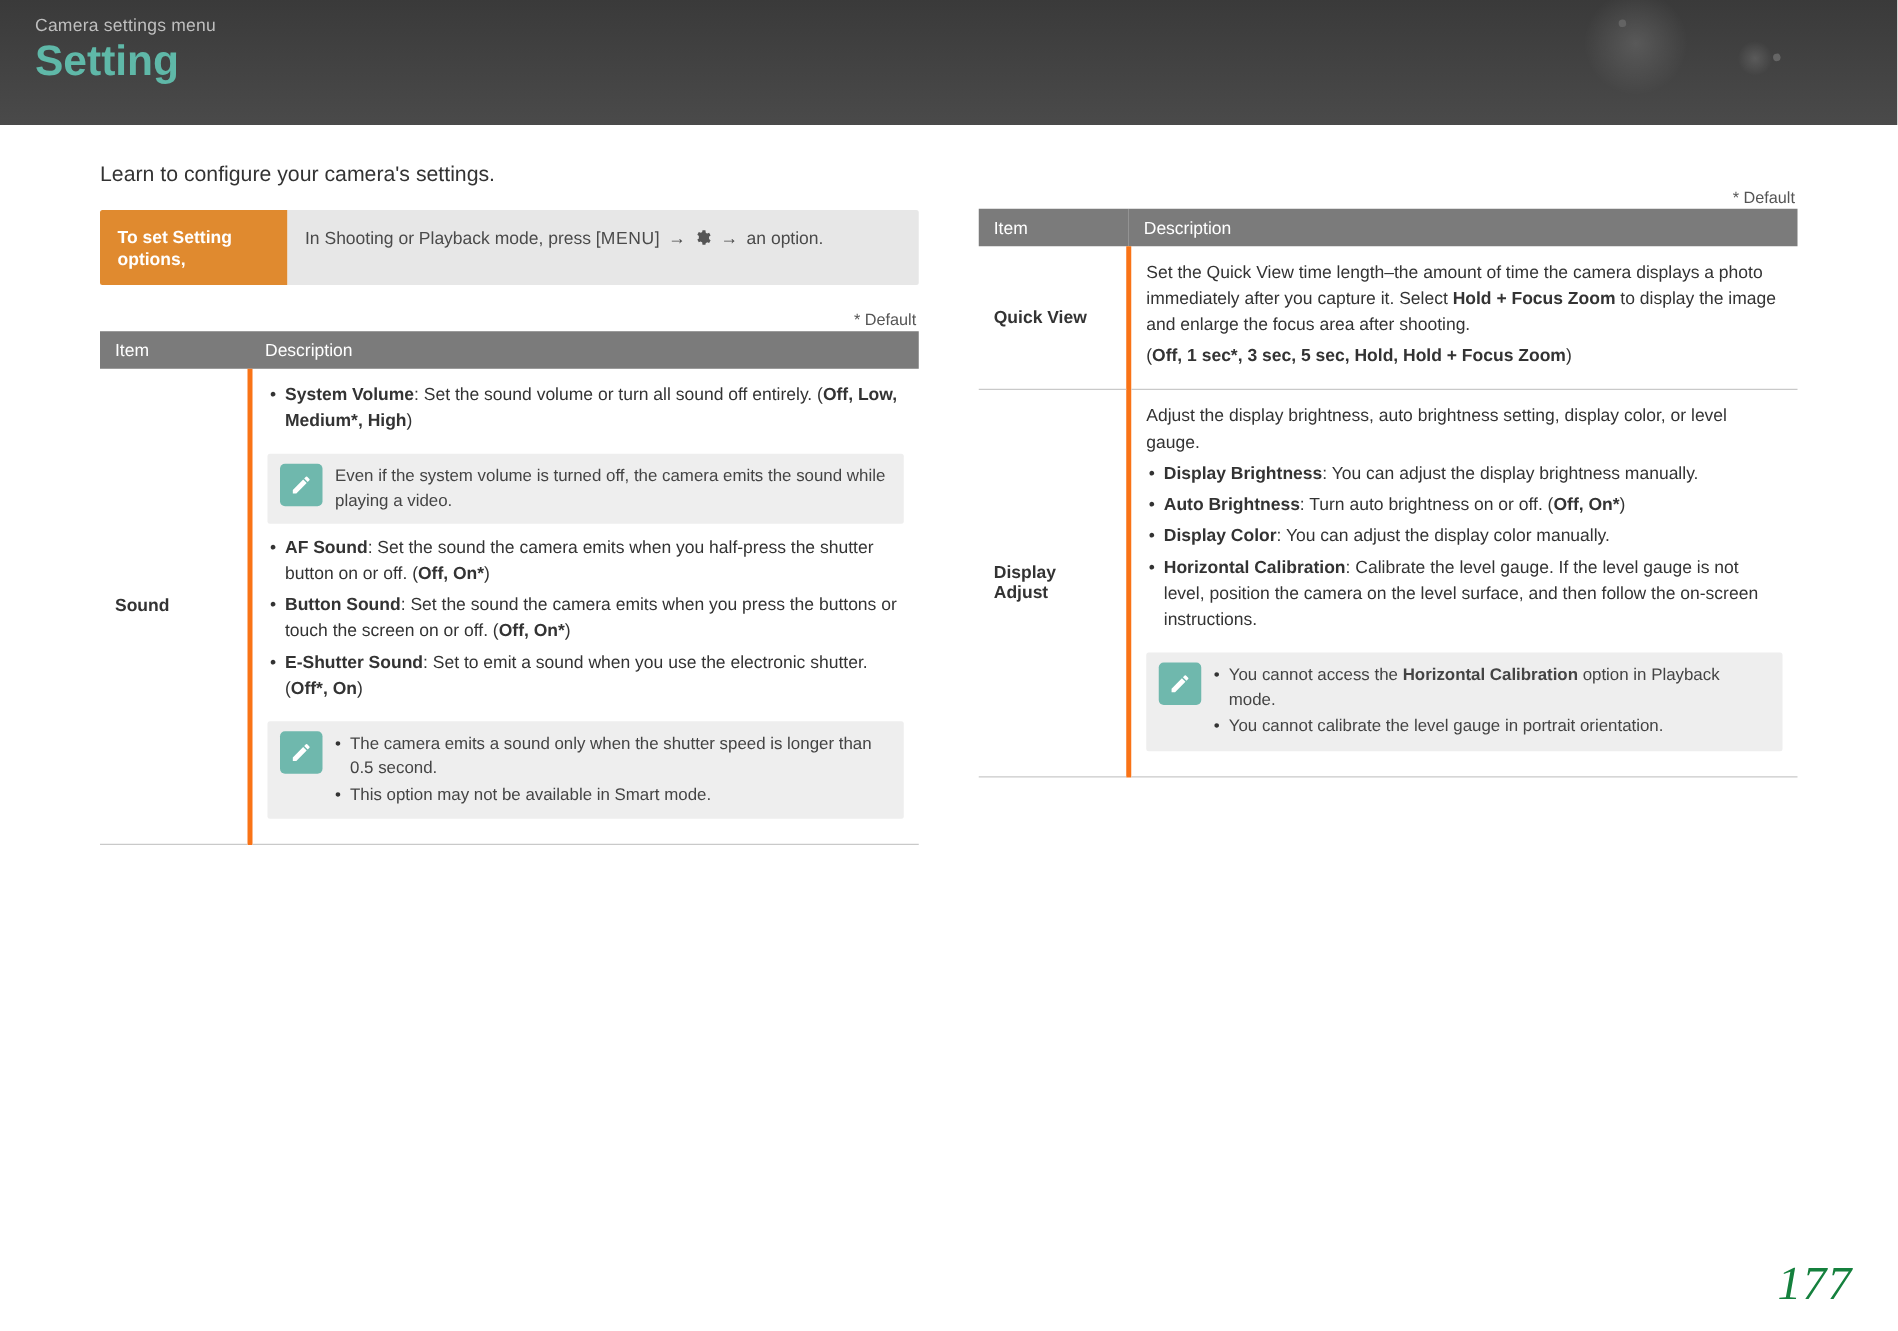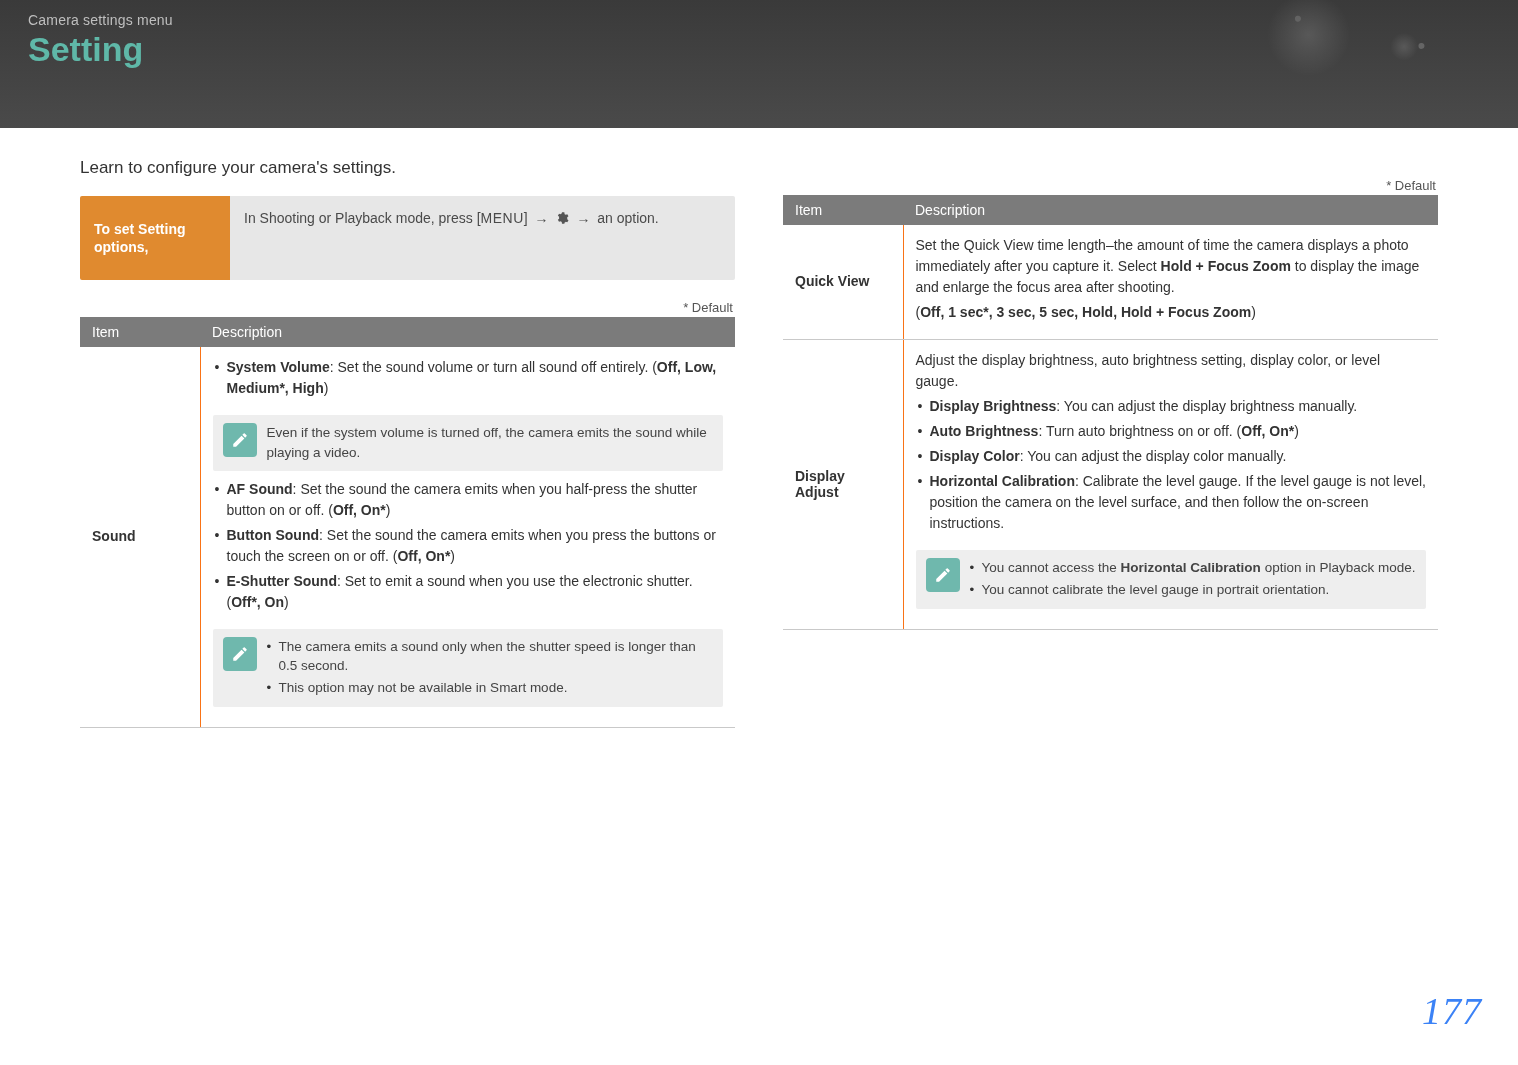--- a/index.html
+++ b/index.html
@@ -1,21 +1,21 @@
 <!DOCTYPE html>
 <html><head>
 <meta charset="utf-8">
 <style>
   * { box-sizing: border-box; margin: 0; padding: 0; }
   body { font-family: -apple-system, BlinkMacSystemFont, "Segoe UI", Arial, sans-serif; background: #fff; color: #333; width: 1518px; }
   
   .header-bar {
     position: relative;
     background: linear-gradient(to bottom, #3a3a3a 0%, #4a4a4a 100%);
-    height: 128px;
+    height: 100px;
     padding: 12px 28px 0;
     overflow: hidden;
   }
   .header-bar .crumb { color: #bfbfbf; font-size: 14px; letter-spacing: 0.2px; }
   .header-bar .title { color: #5fb8a8; font-size: 34px; font-weight: 600; margin-top: 2px; }
   .header-decor {
     position: absolute; right: 0; top: 0; width: 520px; height: 100px;
     background: radial-gradient(ellipse 60px 60px at 60% 40%, #888 0%, rgba(136,136,136,0) 70%),
                 radial-gradient(ellipse 20px 20px at 78% 62%, #888 0%, rgba(136,136,136,0) 70%);
     opacity: 0.35;
@@ -33,21 +33,21 @@
     display: flex;
     gap: 48px;
   }
   .col { flex: 1; min-width: 0; }
 
   .intro { font-size: 17px; color: #333; margin-bottom: 18px; }
 
   .step-block { display: flex; margin-bottom: 20px; }
   .step-label {
     background: #e08a2f; color: #fff; font-weight: 600; font-size: 14px;
-    padding: 24px 14px; width: 150px; line-height: 1.3;
+    padding: 12px 14px; width: 150px; line-height: 1.3;
     border-radius: 2px 0 0 2px;
   }
   .step-body {
     background: #e7e7e7; color: #4a4a4a; font-size: 14px;
     padding: 12px 14px; flex: 1; line-height: 1.45;
     border-radius: 0 2px 2px 0;
   }
   .step-body .menu-key { font-family: "Segoe UI", Arial, sans-serif; letter-spacing: 0.5px; }
   .arrow { margin: 0 3px; }
   .gear-icon { display: inline-block; vertical-align: -2px; }
@@ -62,21 +62,21 @@
     background: #7b7b7b; color: #fff; font-weight: 400; text-align: left;
     padding: 7px 12px; font-size: 14px;
   }
   table.settings thead th:first-child { width: 120px; }
   table.settings td {
     padding: 10px 12px 12px; vertical-align: middle;
     border-bottom: 1px solid #c9c9c9;
   }
   table.settings td.item-cell {
     font-weight: 700; color: #333; text-align: left; width: 120px;
-    border-right: 1px solid #f97316;
+    border-right: 4px solid #f97316;
     vertical-align: middle;
   }
   .desc-cell { line-height: 1.5; color: #333; }
   .desc-cell ul { list-style: none; }
   .desc-cell ul > li { position: relative; padding-left: 14px; margin-bottom: 4px; }
   .desc-cell ul > li::before {
     content: "•"; position: absolute; left: 2px; top: 0; color: #333;
   }
   .desc-cell p { margin-bottom: 4px; }
   .b { font-weight: 700; }
@@ -90,23 +90,23 @@
     flex: none; width: 34px; height: 34px; border-radius: 4px;
     background: #6fb8ad; display: flex; align-items: center; justify-content: center;
   }
   .note-box .note-icon svg { width: 18px; height: 18px; }
   .note-box .note-text { font-size: 13.5px; color: #444; line-height: 1.45; }
   .note-box .note-text ul { list-style: none; }
   .note-box .note-text ul > li { position: relative; padding-left: 12px; margin-bottom: 2px; }
   .note-box .note-text ul > li::before { content: "•"; position: absolute; left: 0; top: 0; }
 
   .page-no {
-    position: fixed; right: 36px; bottom: 32px;
+    position: fixed; right: 36px; bottom: 16px;
     font-family: Georgia, "Times New Roman", serif; font-style: italic;
-    font-size: 38px; color: #3b82f6; letter-spacing: 1px;
+    font-size: 38px; color: #15803d; letter-spacing: 1px;
   }
 </style>
 </head>
 <body>
 
 <div class="header-bar">
   <div class="crumb">Camera settings menu</div>
   <div class="title">Setting</div>
   <div class="header-decor"></div>
 </div>

